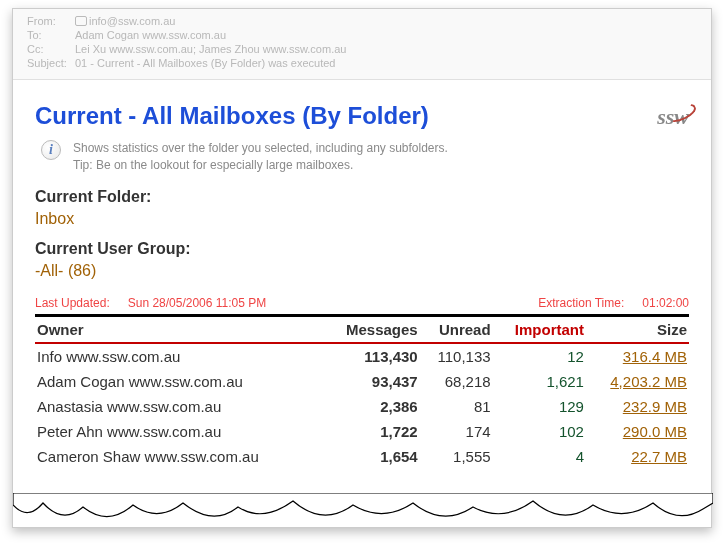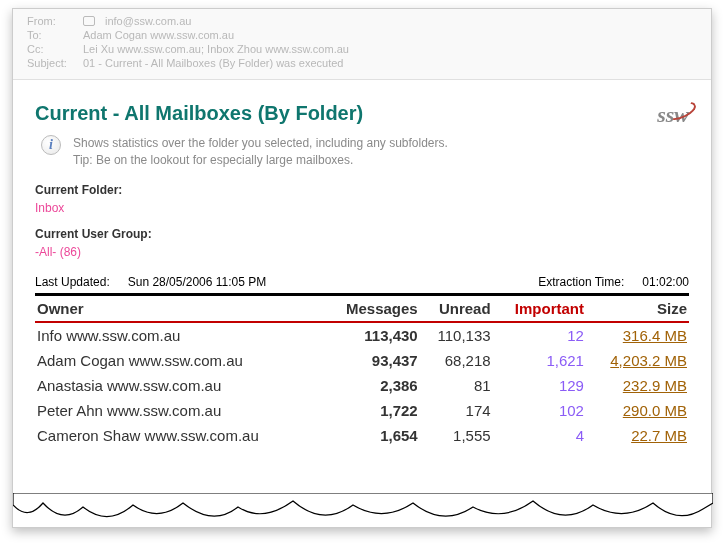--- a/index.html
+++ b/index.html
@@ -20,21 +20,21 @@
     background: #fff;
     box-shadow: 0 4px 10px rgba(0,0,0,0.25);
   }
   .header-fields {
     background: #f9f9f9;
     border-bottom: 1px solid #e0e0e0;
     padding: 6px 14px 8px 14px;
     font-size: 11px;
     color: #b8b8b8;
   }
-  .hf-row { margin-bottom: 2px; display:flex;gap:8px; }
+  .hf-row { margin-bottom: 2px; display:flex; }
   .hf-label { display:inline-block; width: 48px; }
   .hf-icon {
     display:inline-block;
     width:12px; height:10px;
     border:1px solid #bbb;
     border-radius:2px;
     margin-right:2px;
     vertical-align:middle;
     position:relative;
     top:1px;
@@ -42,23 +42,23 @@
   .content {
     padding: 14px 22px 0 22px;
   }
   .title-row {
     display:flex;
     justify-content:space-between;
     align-items:center;
   }
   h1.title {
     margin: 8px 0 10px 0;
-    font-size: 20px;
+    font-size: 24px;
     font-weight: bold;
-    color: #0f766e;
+    color: #1d4ed8;
   }
   .logo {
     font-family: Georgia, serif;
     font-style: italic;
     font-size: 22px;
     color: #888;
     font-weight: bold;
     position:relative;
   }
   .logo-swoosh {
@@ -85,27 +85,27 @@
     line-height:18px;
     margin-right:12px;
     margin-left:6px;
     background: radial-gradient(circle at 35% 35%, #fff, #e8e8e8);
   }
   .info-text {
     font-size: 12px;
     color: #8a8a8a;
     line-height: 1.4;
   }
-  .meta-block { font-size:12px; margin-bottom:6px; }
+  .meta-block { font-size:16px; margin-bottom:6px; }
   .meta-label { font-weight:bold; color:#333; margin-bottom:4px; }
-  .meta-value { color:#ec4899; margin-bottom:12px; }
+  .meta-value { color:#a16207; margin-bottom:12px; }
   .update-row {
     display:flex;
     font-size:12px;
-    color:#000000;
+    color:#ef4444;
     padding: 2px 0 4px 0;
     border-bottom: 3px solid #000;
     margin-top:14px;
   }
   .update-row .ulbl { margin-right: 18px; }
   .extract { margin-left:auto; display:flex; }
   .extract .ulbl { margin-left:48px; margin-right:18px; }
   table.data {
     width:100%;
     border-collapse: collapse;
@@ -118,21 +118,21 @@
     padding: 4px 2px;
     border-bottom: 2px solid #c20000;
   }
   table.data th.r, table.data td.r { text-align:right; }
   table.data th.imp { color:#c20000; }
   table.data td {
     padding: 4px 2px;
     white-space:nowrap;
   }
   table.data td.msg { font-weight:bold; }
-  table.data td.imp { color:#8b5cf6; }
+  table.data td.imp { color:#14532d; }
   table.data td.size a { color:#a16207; }
   .torn {
     position:absolute;
     left:0; right:0; bottom:-2px;
     height:36px;
     pointer-events:none;
   }
 </style>
 </head>
 <body>
@@ -144,21 +144,21 @@
       <span class="hf-label">From:</span>
       <span class="hf-icon"></span>
       <span>info@ssw.com.au</span>
     </div>
     <div class="hf-row">
       <span class="hf-label">To:</span>
       <span>Adam Cogan www.ssw.com.au</span>
     </div>
     <div class="hf-row">
       <span class="hf-label">Cc:</span>
-      <span>Lei Xu www.ssw.com.au; Inbox Zhou www.ssw.com.au</span>
+      <span>Lei Xu www.ssw.com.au; James Zhou www.ssw.com.au</span>
     </div>
     <div class="hf-row">
       <span class="hf-label">Subject:</span>
       <span>01 - Current - All Mailboxes (By Folder) was executed</span>
     </div>
   </div>
 
   <div class="content">
 
     <div class="title-row">

